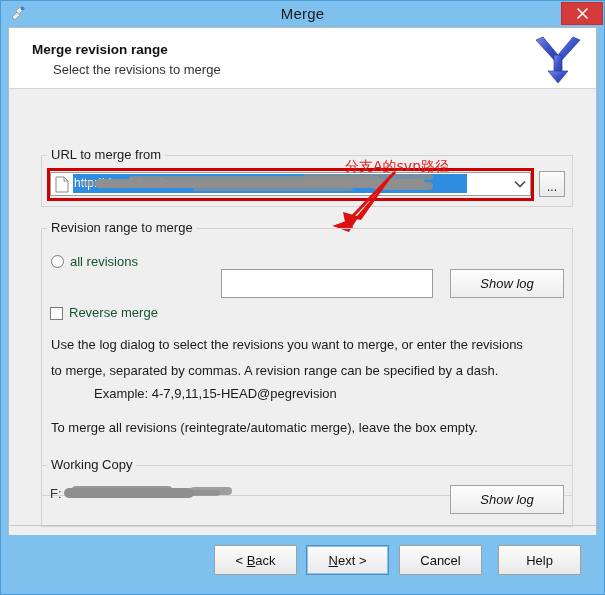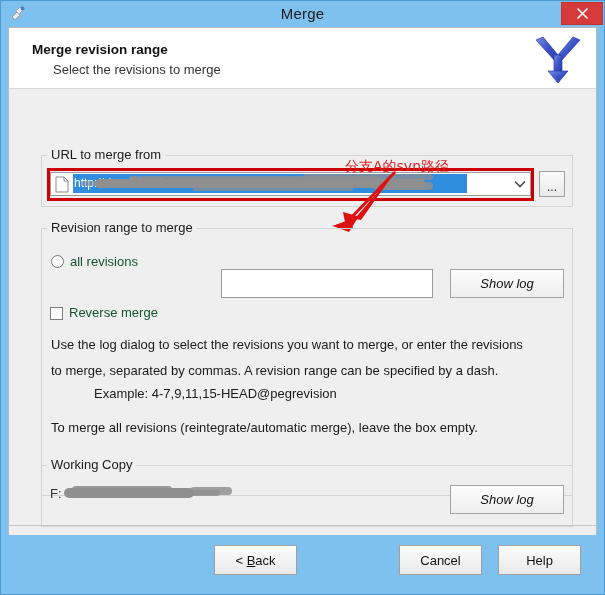--- a/index.html
+++ b/index.html
@@ -474,20 +474,23 @@
 
     </div>
   </div>
 
   <div class="sep"></div>
 
   <div class="footer">
     <div class="fbtn" id="f-back">
       <span>&lt;&nbsp;<span class="und">B</span>ack</span>
     </div>
+    <div class="fbtn" id="f-next">
+      <span><span class="und">N</span>ext&nbsp;&gt;</span>
+    </div>
     <div class="fbtn" id="f-cancel">
       <span>Cancel</span>
     </div>
     <div class="fbtn" id="f-help">
       <span>Help</span>
     </div>
   </div>
 
 </div>
 

